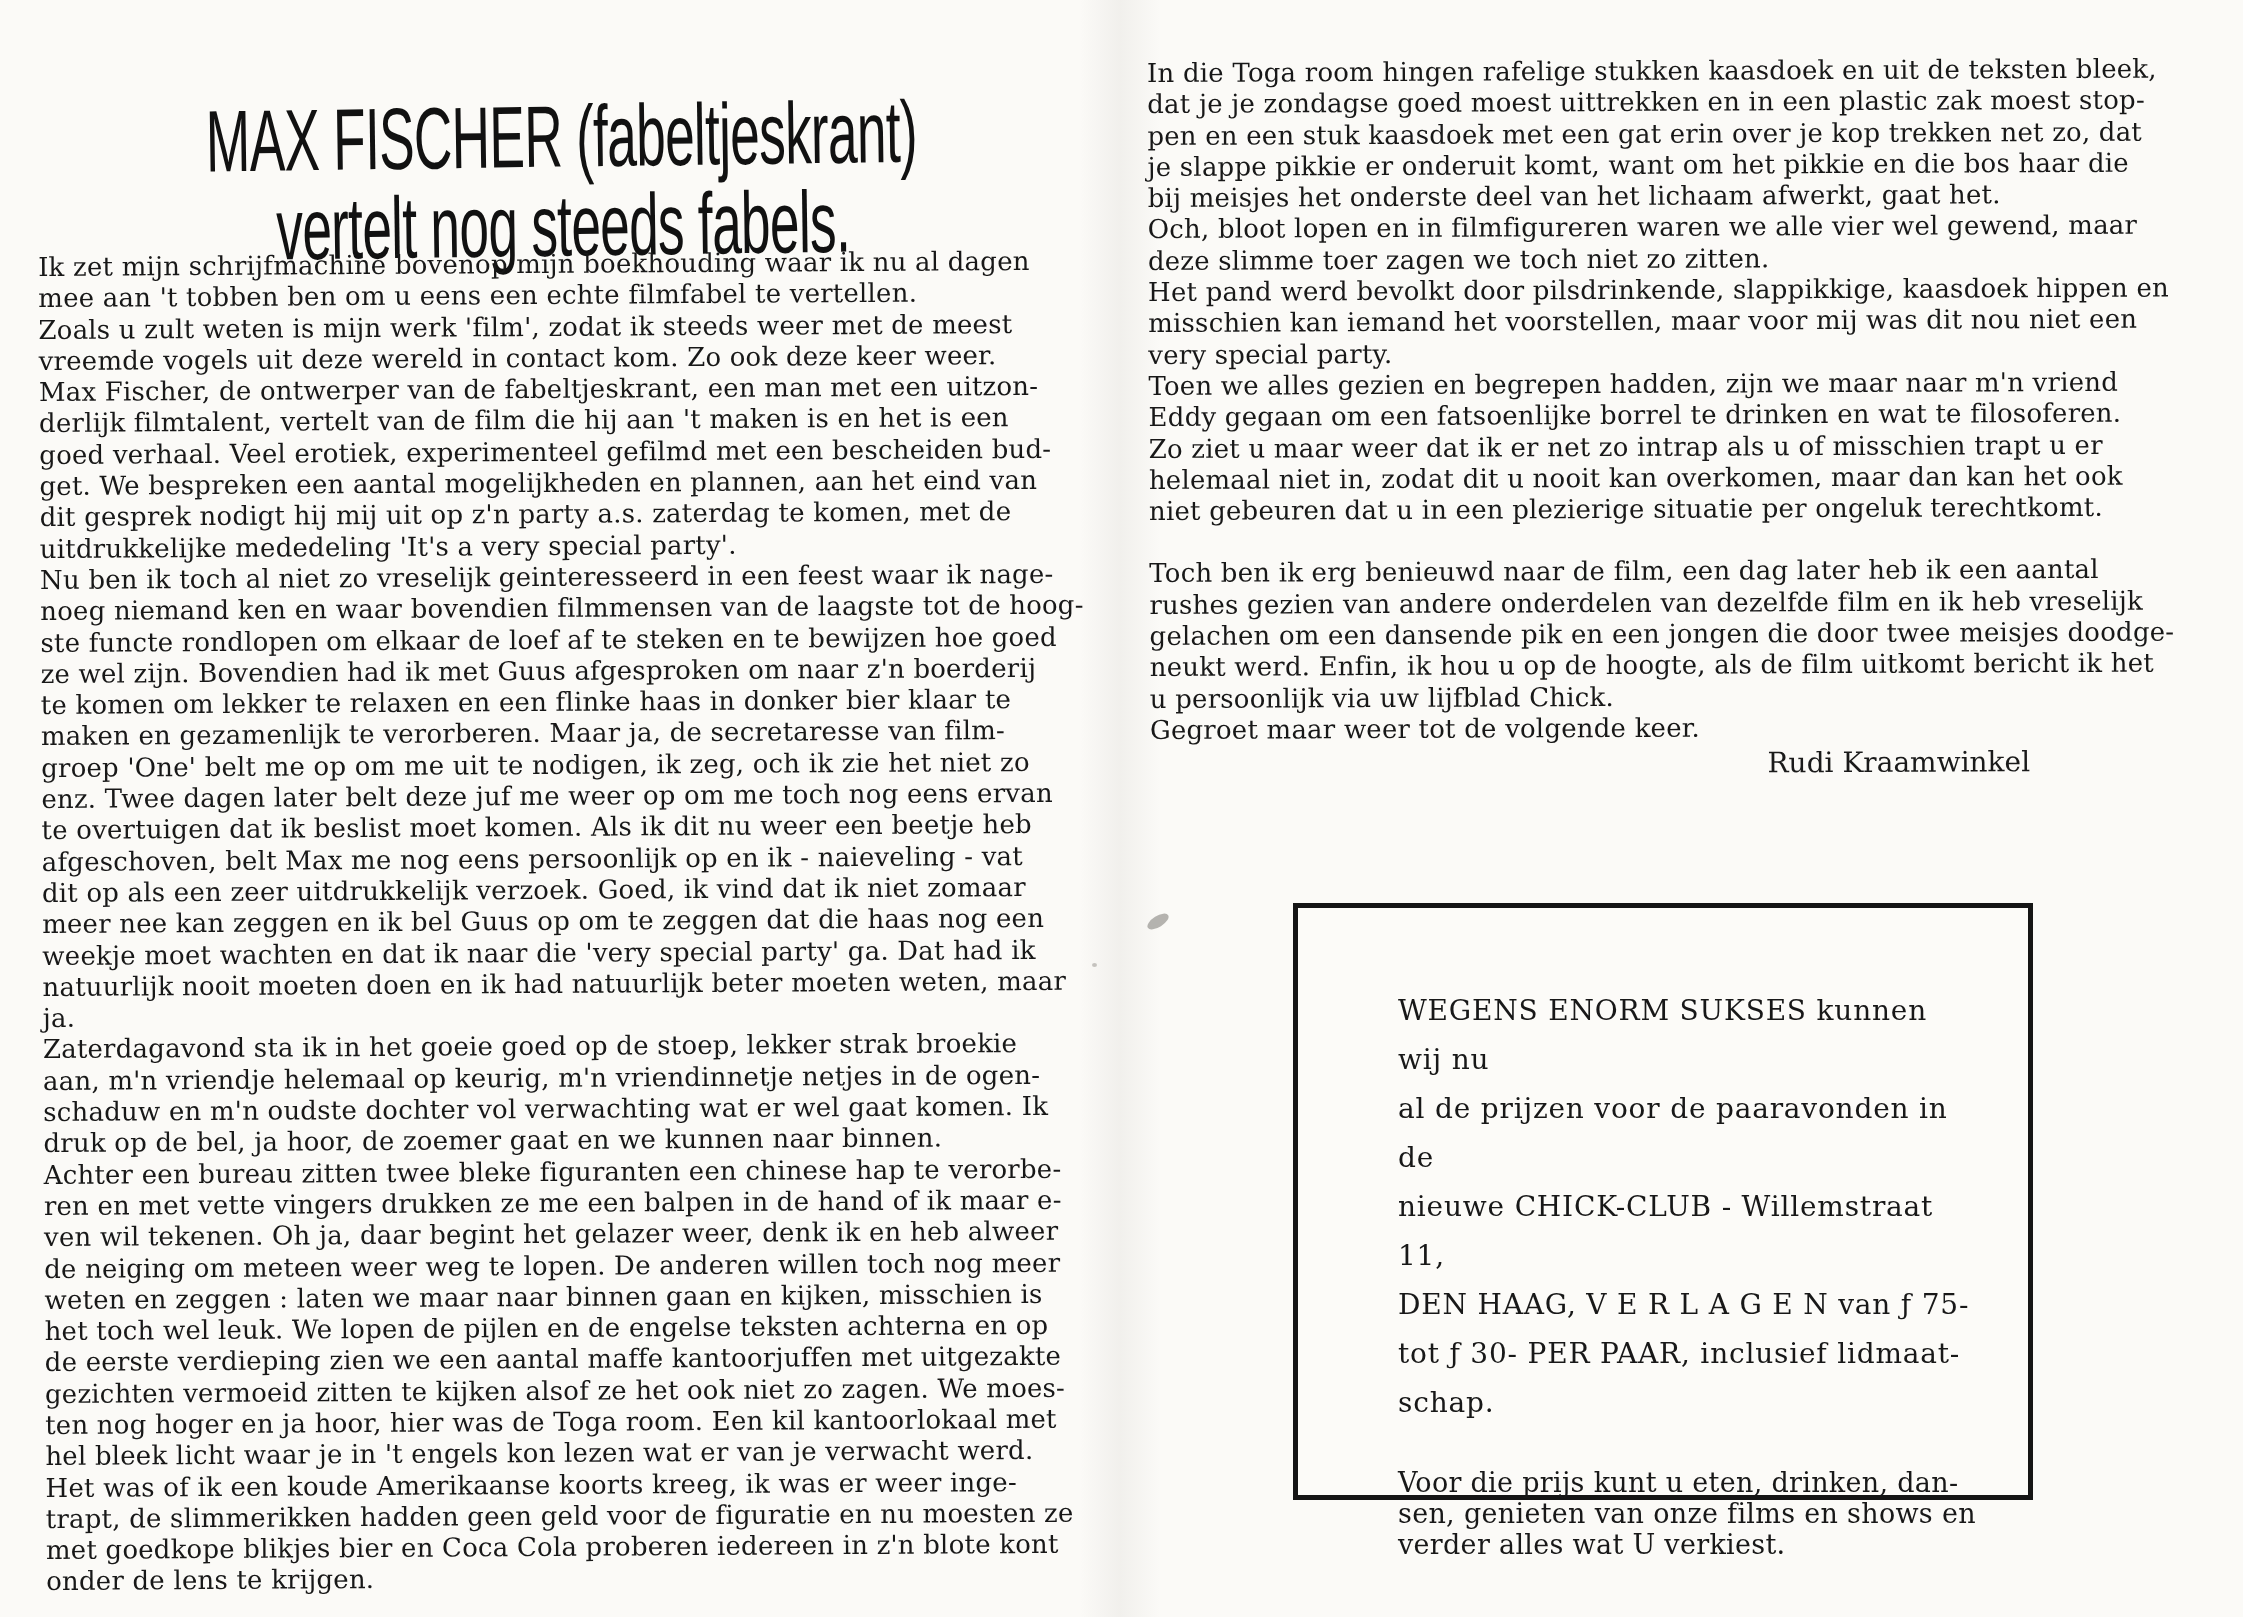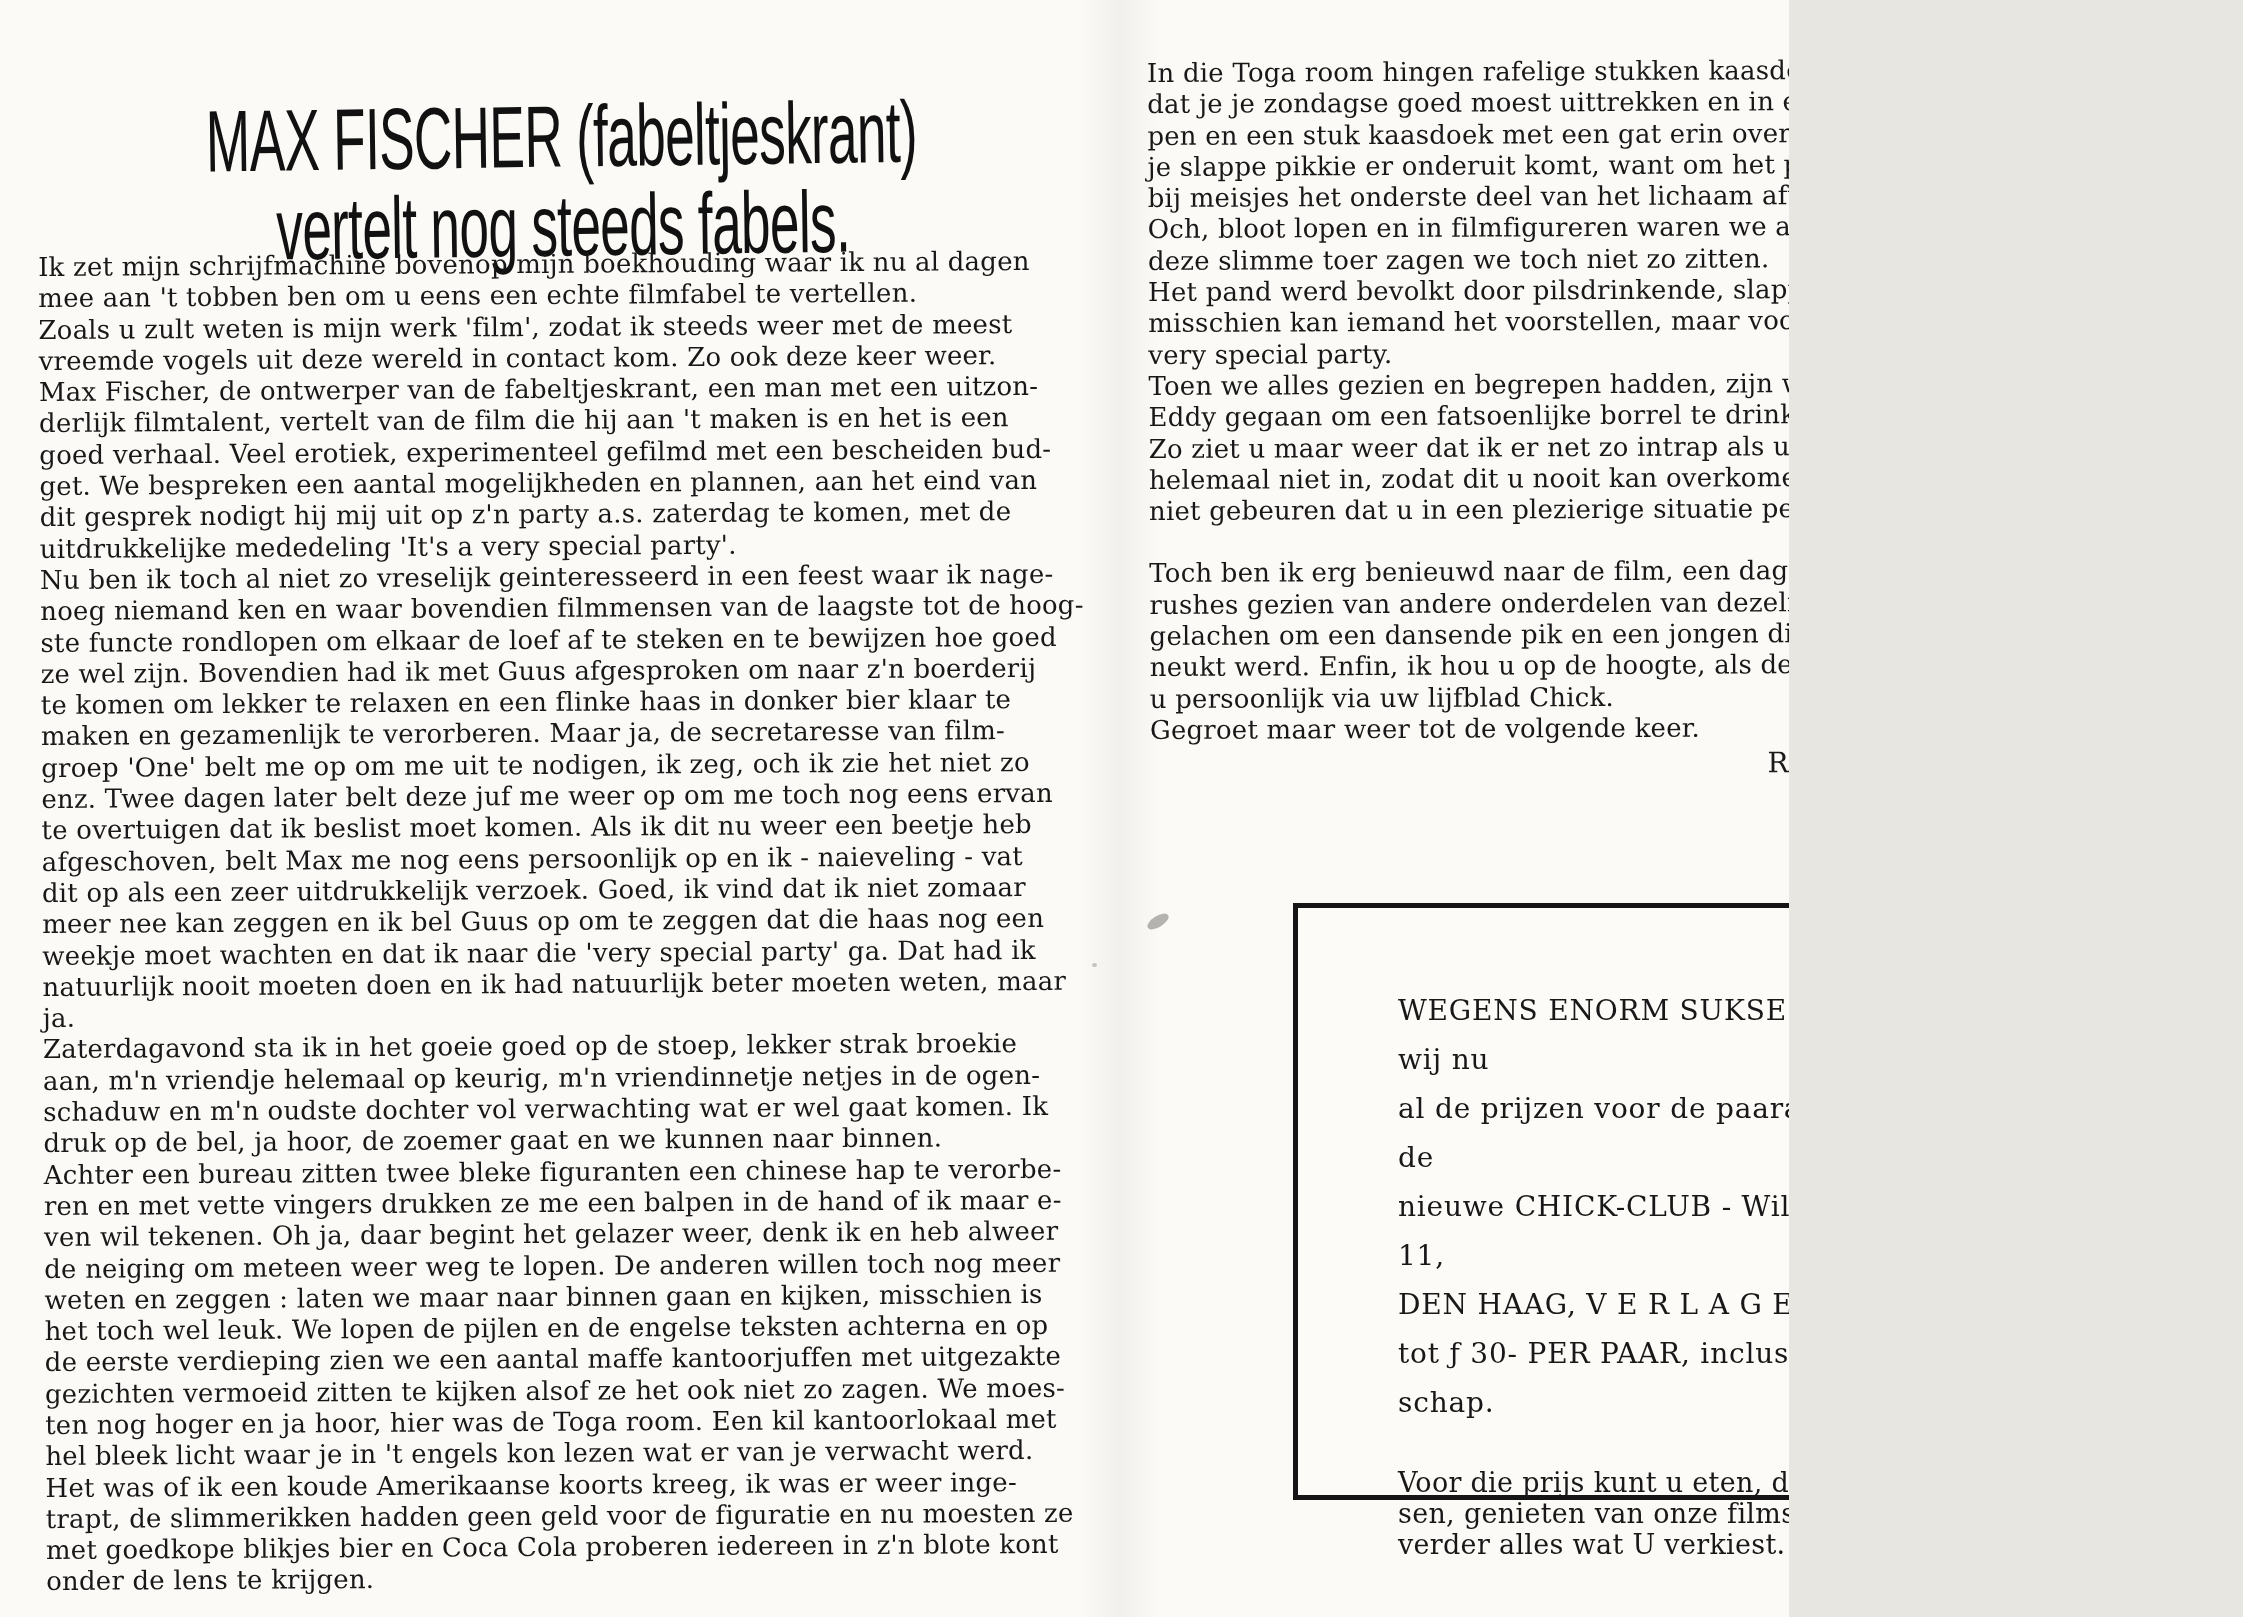--- a/index.html
+++ b/index.html
@@ -3,21 +3,21 @@
 <meta charset="utf-8">
 <style>
   html, body { margin: 0; padding: 0; }
   body {
     width: 2243px; height: 1617px;
     background: #e8e6e1;
     font-family: "DejaVu Serif", serif;
   }
   .page {
     position: relative;
-    width: 1789px; height: 1617px;
+    width: 2243px; height: 1617px;
     background: #fbfaf7;
     overflow: hidden;
     color: #1a1a1a;
   }
   .gutter-shade {
     position: absolute; left: 1080px; top: 0;
     width: 80px; height: 100%;
     background: linear-gradient(90deg, rgba(0,0,0,0) 0%, rgba(110,105,95,0.07) 50%, rgba(0,0,0,0) 100%);
   }
   .smudge {
@@ -173,20 +173,20 @@
   </div>
 
   <div class="ad-box">
     <div class="ad-para1">WEGENS ENORM SUKSES kunnen wij nu
 al de prijzen voor de paaravonden in de
 nieuwe CHICK-CLUB - Willemstraat 11,
 DEN HAAG, V E R L A G E N van ƒ 75-
 tot ƒ 30- PER PAAR, inclusief lidmaat-
 schap.</div>
     <div class="ad-para2">Voor die prijs kunt u eten, drinken, dan-
-sen, genieten van onze films en naar en
+sen, genieten van onze films en shows en
 verder alles wat U verkiest.</div>
   </div>
 
   <div class="smudge"></div>
   <div class="speck"></div>
 
 </div>
 
 </body></html>

